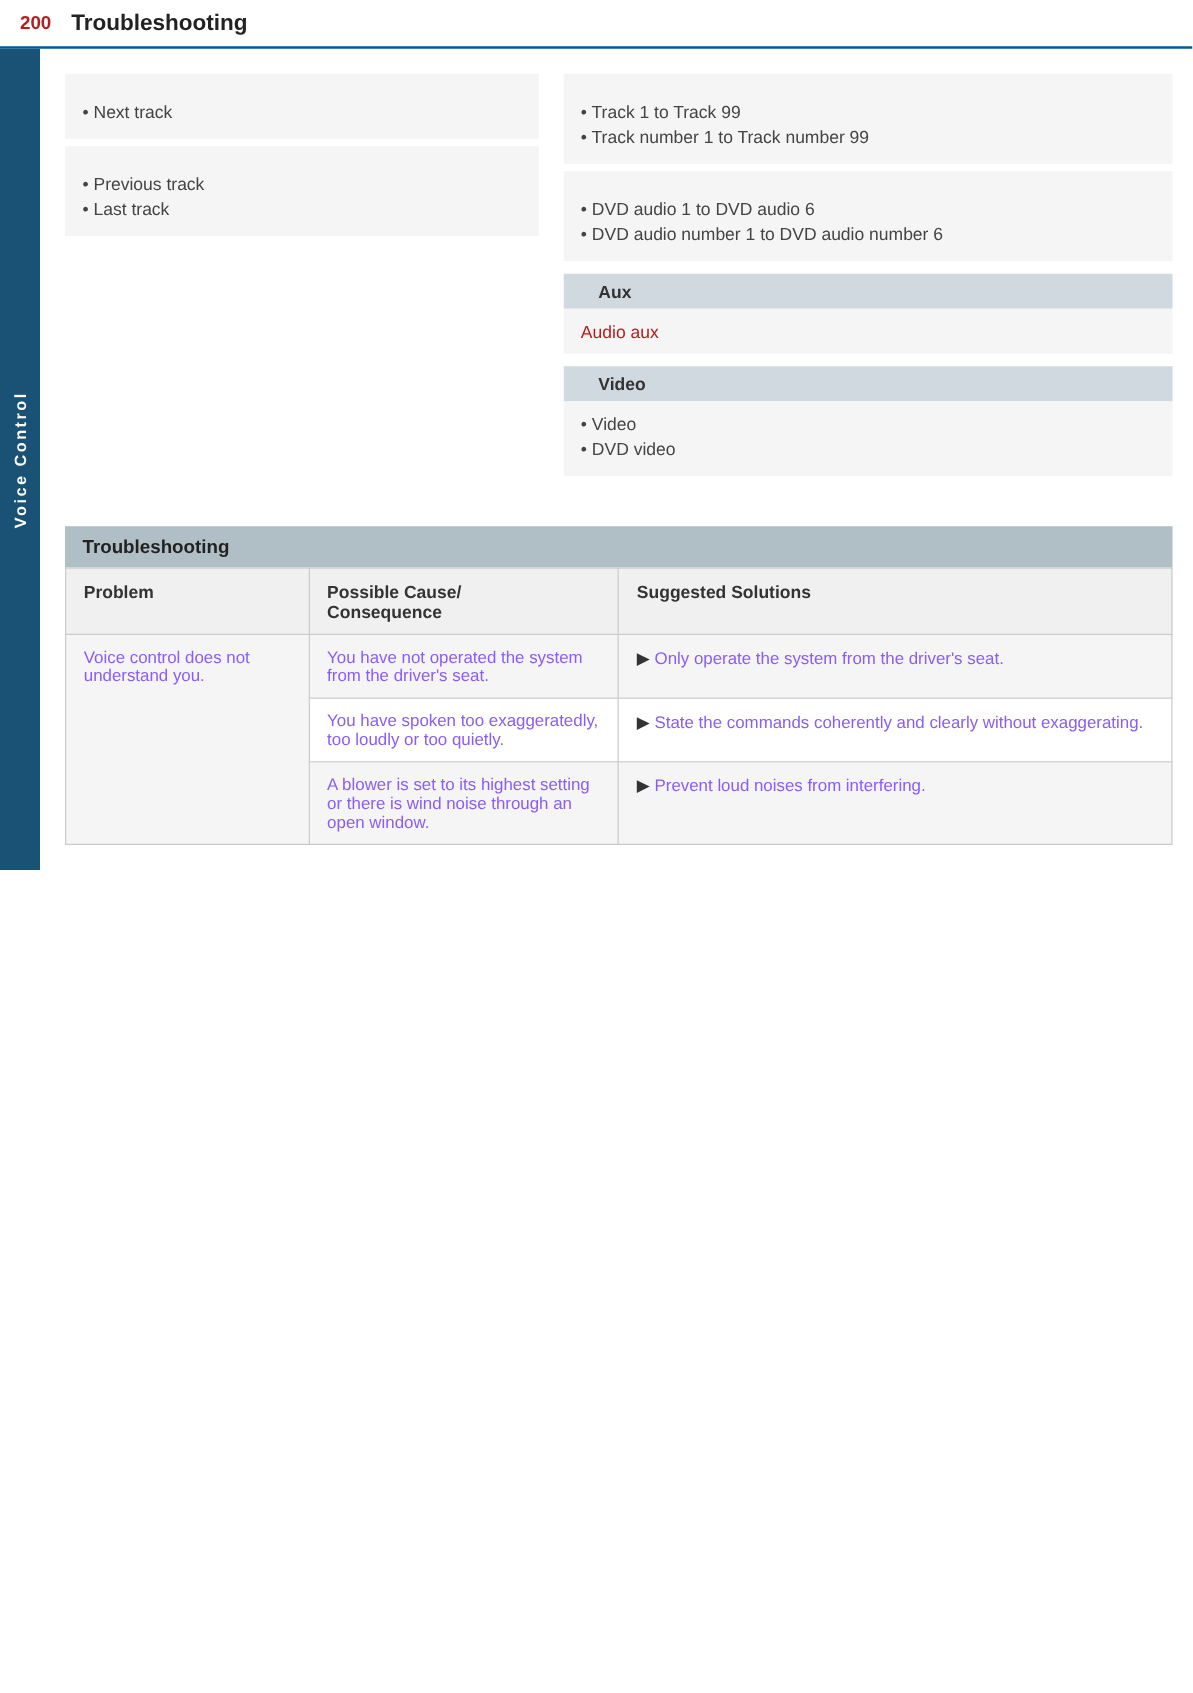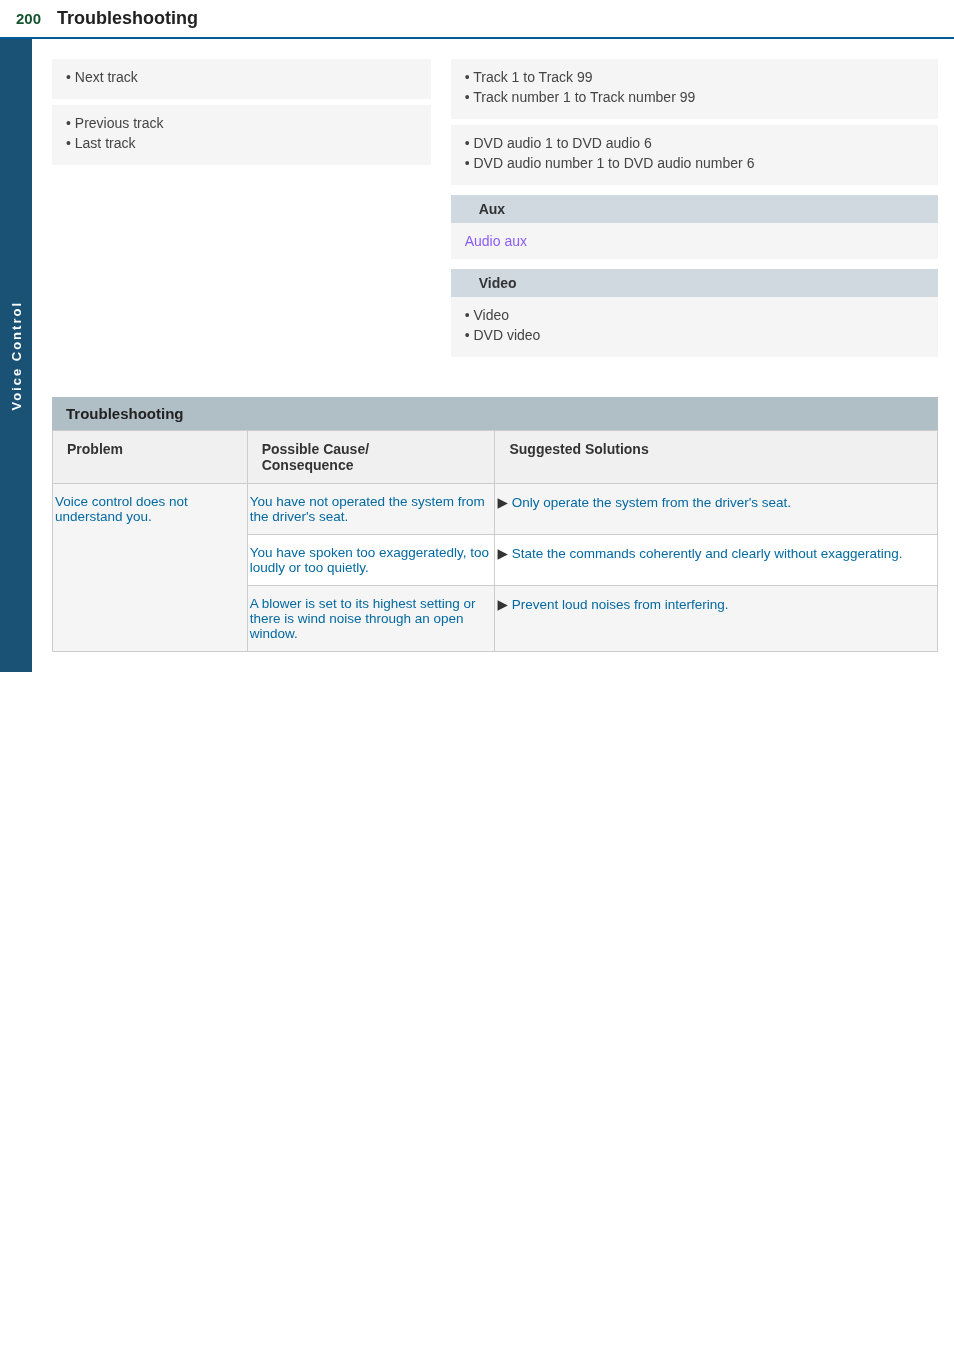--- a/index.html
+++ b/index.html
@@ -21,21 +21,21 @@
       align-items: center;
       background: #fff;
       border-bottom: 2px solid #005b99;
       padding: 8px 16px;
       margin-bottom: 0;
     }
     .page-number {
       font-weight: bold;
       font-size: 15px;
       margin-right: 16px;
-      color: #14532d;
+      color: #b91c1c;
     }
     .page-title {
       font-weight: bold;
       font-size: 18px;
       color: #222;
     }
 
     
     .main-layout {
       display: flex;
@@ -82,20 +82,21 @@
     }
 
     .bullet-group {
       background: #f5f5f5;
       padding: 10px 14px;
       margin-bottom: 6px;
     }
     .bullet-group ul {
       list-style: none;
       padding: 0;
+      margin-top: 12px;
     }
     .bullet-group ul li::before {
       content: "• ";
     }
     .bullet-group ul li {
       margin-bottom: 4px;
       font-size: 14px;
       color: #444;
     }
 
@@ -119,21 +120,21 @@
     .section-content ul li::before {
       content: "• ";
     }
     .section-content ul li {
       margin-bottom: 4px;
       font-size: 14px;
       color: #444;
     }
     .section-content p {
       font-size: 14px;
-      color: #8b5cf6;
+      color: #b91c1c;
     }
 
     
     .troubleshooting-section {
       margin-top: 30px;
     }
     .troubleshooting-header {
       background: #b0bec5;
       padding: 8px 14px;
       font-weight: bold;
@@ -149,23 +150,23 @@
     .trouble-table th {
       background: #f0f0f0;
       font-weight: bold;
       font-size: 14px;
       padding: 10px 14px;
       text-align: left;
       border: 1px solid #ccc;
       vertical-align: top;
     }
     .trouble-table td {
-      padding: 10px 2px;
+      padding: 10px 14px;
       font-size: 13.5px;
-      color: #0369a1;
+      color: #8b5cf6;
       border: 1px solid #ccc;
       vertical-align: top;
     }
     .trouble-table .row-problem {
       background: #f5f5f5;
     }
     .trouble-table .row-alt {
       background: #fff;
     }
     .arrow-item::before {

